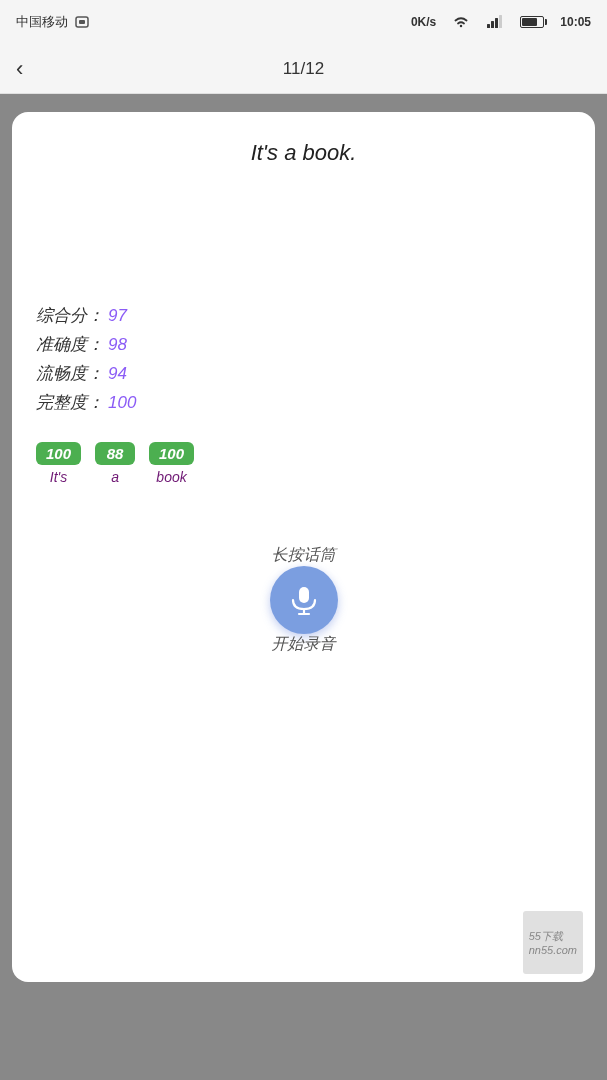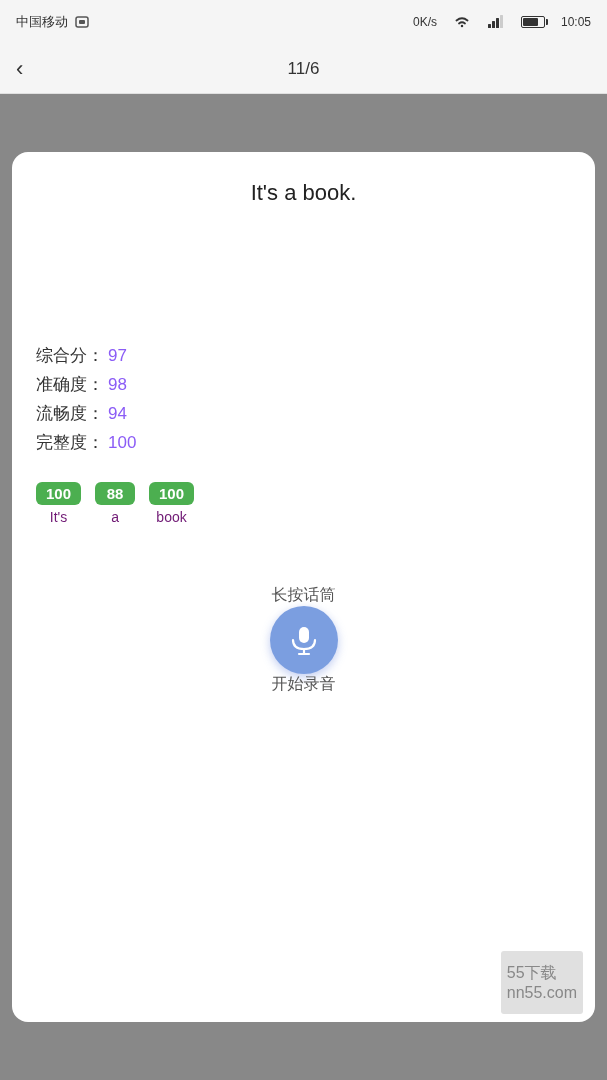--- a/index.html
+++ b/index.html
@@ -18,21 +18,21 @@
       height: 44px;
       background: #f5f5f5;
       display: flex;
       align-items: center;
       justify-content: space-between;
       padding: 0 16px;
       font-size: 13px;
       color: #333;
     }
     .status-left { font-size: 13px; display: flex; align-items: center; gap: 6px; }
-    .status-right { display: flex; align-items: center; gap: 16px; font-size: 12px; }
+    .status-right { display: flex; align-items: center; gap: 16px; font-size: 12px; font-weight: bold; }
     .battery-box {
       border: 1.5px solid #333;
       border-radius: 2px;
       width: 24px;
       height: 12px;
       position: relative;
       display: inline-flex;
       align-items: center;
       padding: 1px;
     }
@@ -78,23 +78,24 @@
       color: #333;
       font-weight: 500;
     }
 
     
     .main-area {
       width: 100%;
       height: calc(1080px - 44px - 50px);
       background: #888;
       display: flex;
-      align-items: center;
+      align-items: flex-start;
       justify-content: center;
       padding: 18px 12px 18px 12px;
+      font-style: italic;
     }
 
     
     .card {
       width: 100%;
       background: #fff;
       border-radius: 16px;
       padding: 28px 24px 30px 24px;
       min-height: 870px;
       position: relative;
@@ -225,22 +226,22 @@
       right: 12px;
       font-size: 11px;
       color: #bbb;
       display: flex;
       flex-direction: column;
       align-items: flex-end;
     }
     .watermark-box {
       background: #e0e0e0;
       color: #888;
-      font-size: 16px;
-      padding: 12px 6px;
+      font-size: 11px;
+      padding: 18px 6px;
       border-radius: 3px;
     }
   </style>
 </head>
 <body>
 
 <div class="status-bar">
   <div class="status-left">
     <span>中国移动</span>
     <svg width="16" height="14" viewBox="0 0 16 14">
@@ -266,21 +267,21 @@
 
     <div class="battery-box">
       <div class="battery-fill"></div>
     </div>
     <span>10:05</span>
   </div>
 </div>
 
 <div class="nav-bar">
   <div class="nav-back">‹</div>
-  <div class="nav-title">11/6</div>
+  <div class="nav-title">11/12</div>
 </div>
 
 <div class="main-area">
   <div class="card">
 
     <div class="sentence">It's a book.</div>
 
 
     <div style="height: 80px;"></div>
 

